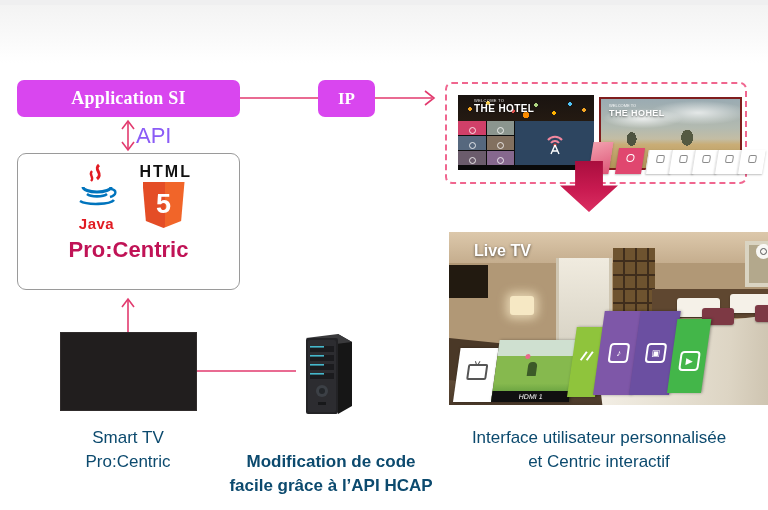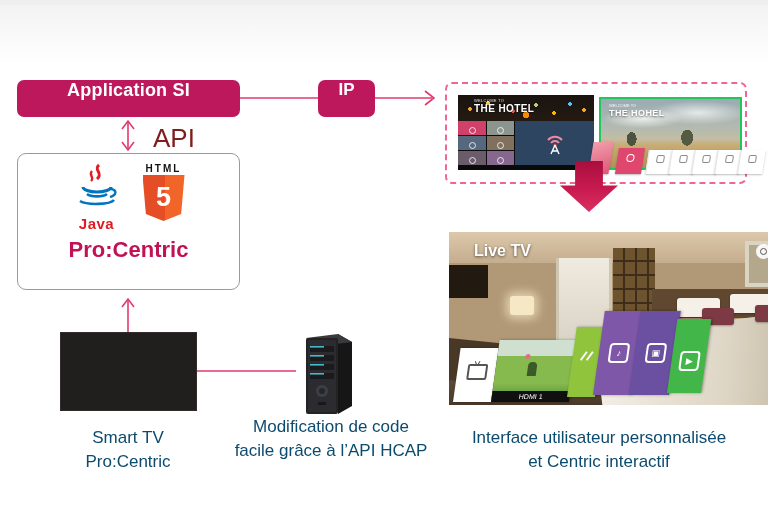--- a/index.html
+++ b/index.html
@@ -5,47 +5,47 @@
   html,body{margin:0;padding:0;background:#fff;}
   .canvas{position:relative;width:768px;height:510px;background:#ffffff;overflow:hidden;
           font-family:"Liberation Sans",sans-serif;}
   
   .topband{position:absolute;left:0;top:0;width:768px;height:58px;
            background:linear-gradient(180deg,#f3f3f3 0%,#f7f7f7 35%,#ffffff 100%);
            border-top:5px solid #efeff0;}
   
   .connectors{position:absolute;left:0;top:0;pointer-events:none;}
   
-  .cbox{position:absolute;background:#be185d;color:#fff;font-weight:bold;
-        display:flex;align-items:flex-start;justify-content:center;border-radius:7px;}
+  .cbox{position:absolute;background:#d946ef;color:#fff;font-weight:bold;
+        display:flex;align-items:center;justify-content:center;border-radius:7px;font-family:Liberation Serif, serif;}
   .app-si{left:17px;top:80px;width:223px;height:37px;font-size:18px;letter-spacing:.2px;}
   .ip{left:318px;top:80px;width:57px;height:37px;font-size:17px;}
-  .api-label{position:absolute;left:153px;top:123px;font-size:26px;color:#7f1d1d;}
+  .api-label{position:absolute;left:136px;top:123px;font-size:22px;color:#8b5cf6;}
   
   .mwbox{position:absolute;left:17px;top:153px;width:223px;height:137px;background:#fff;
          border:1.5px solid #9a9a9a;border-radius:9px;box-sizing:border-box;text-align:center;}
   .logos{display:flex;justify-content:center;align-items:flex-start;gap:16px;margin-top:9px;height:72px;}
   .javalogo{width:54px;text-align:center;}
   .javalogo .jtxt{color:#e11b22;font-weight:bold;font-size:15px;margin-top:-4px;letter-spacing:.5px;}
   .htmllogo{width:48px;text-align:center;}
-  .htmllogo .htxt{color:#111;font-weight:bold;font-size:10px;letter-spacing:2px;}
+  .htmllogo .htxt{color:#111;font-weight:bold;font-size:16px;letter-spacing:2px;}
   .shield{position:relative;width:42px;height:46px;margin:1px auto 0;
           background:linear-gradient(90deg,#e44d26 0 52%,#f16529 52% 100%);
           clip-path:polygon(0 0,100% 0,92% 85%,50% 100%,8% 85%);}
   .shield .five{position:absolute;left:0;right:0;top:7px;color:#fff;font-size:27px;font-weight:bold;}
   .procentric{color:#c01356;font-weight:bold;font-size:22px;margin-top:2px;}
   .platform{color:#3c3c3c;font-weight:bold;font-size:17px;margin-top:2px;}
   
   .smarttv{position:absolute;left:60px;top:332px;width:137px;height:79px;background:#211e1e;
            border:1px solid #302c2c;box-sizing:border-box;}
   .server{position:absolute;left:296px;top:330px;}
   
   .caption{position:absolute;color:#0c4a6e;font-size:17px;line-height:24px;text-align:center;}
   .cap-tv{left:48px;top:426px;width:160px;}
-  .cap-server{left:225px;top:415px;width:212px;}
+  .cap-server{left:225px;top:450px;width:212px;font-weight:bold;}
   .cap-right{left:447px;top:426px;width:304px;}
   
   .dashedbox{position:absolute;left:445px;top:82px;width:302px;height:102px;
              border:2px dashed #f0668f;border-radius:7px;box-sizing:border-box;}
   .tv1{position:absolute;left:458px;top:95px;width:136px;height:75px;background:#0d0d0d;overflow:hidden;}
   .tv1-photo{position:absolute;left:0;top:0;right:0;height:26px;background:
       radial-gradient(circle 2px at 12px 14px,#f5a623 99%,transparent),
       radial-gradient(circle 2px at 30px 8px,#ffd54f 99%,transparent),
       radial-gradient(circle 2px at 55px 16px,#ef5350 99%,transparent),
       radial-gradient(circle 2px at 78px 10px,#aed581 99%,transparent),
@@ -59,21 +59,21 @@
              text-shadow:0 0 2px rgba(0,0,0,.8);}
   .tv1-grid{position:absolute;left:0;top:26px;width:56px;height:44px;display:grid;
             grid-template-columns:1fr 1fr;grid-auto-rows:1fr;gap:1px;}
   .tv1-grid div{position:relative;}
   .tv1-grid div::after{content:"";position:absolute;left:50%;top:40%;width:5px;height:5px;margin-left:-3px;
             border:1px solid rgba(255,255,255,.8);border-radius:50%;}
   .tv1-panel{position:absolute;left:57px;top:26px;right:0;bottom:5px;background:#2d4560;
              display:flex;align-items:center;justify-content:center;}
   .tv1-strip{position:absolute;left:0;right:0;bottom:0;height:5px;background:#0a0a0a;}
   .tv2{position:absolute;left:599px;top:97px;width:143px;height:73px;background:#e9e7e0;
-       border:2px solid #22c55e;box-sizing:border-box;overflow:visible;}
+       border:2px solid #7f1d1d;box-sizing:border-box;overflow:visible;}
   .tv2-paint{position:absolute;inset:0;background:
       radial-gradient(ellipse 40px 10px at 30% 28%,rgba(255,255,255,.8),transparent),
       radial-gradient(ellipse 50px 12px at 70% 20%,rgba(255,255,255,.7),transparent),
       radial-gradient(ellipse 5px 7px at 22% 58%,#4e5340 99%,transparent),
       radial-gradient(ellipse 6px 8px at 62% 56%,#555a42 99%,transparent),
       linear-gradient(180deg,#9aabb2 0%,#b3bab0 42%,#c3bda4 58%,#c9ad76 66%,#b09257 100%);}
   .tv2-welcome{position:absolute;left:8px;top:4px;color:#fff;font-size:4px;opacity:.9;}
   .tv2-title{position:absolute;left:8px;top:9px;color:#fff;font-size:9px;font-weight:bold;letter-spacing:.4px;
              text-shadow:0 1px 2px rgba(0,0,0,.5);}
   .tv2-cards{position:absolute;left:-10px;bottom:-6px;height:32px;width:150px;}

